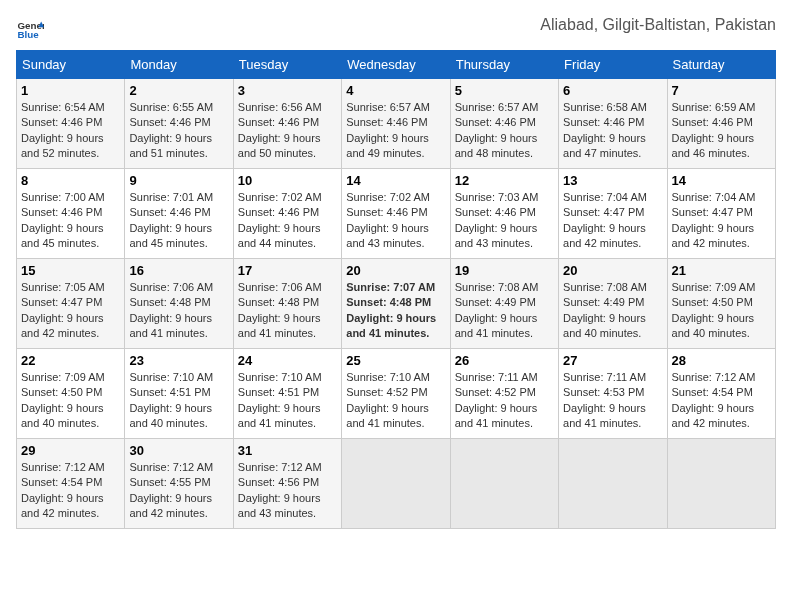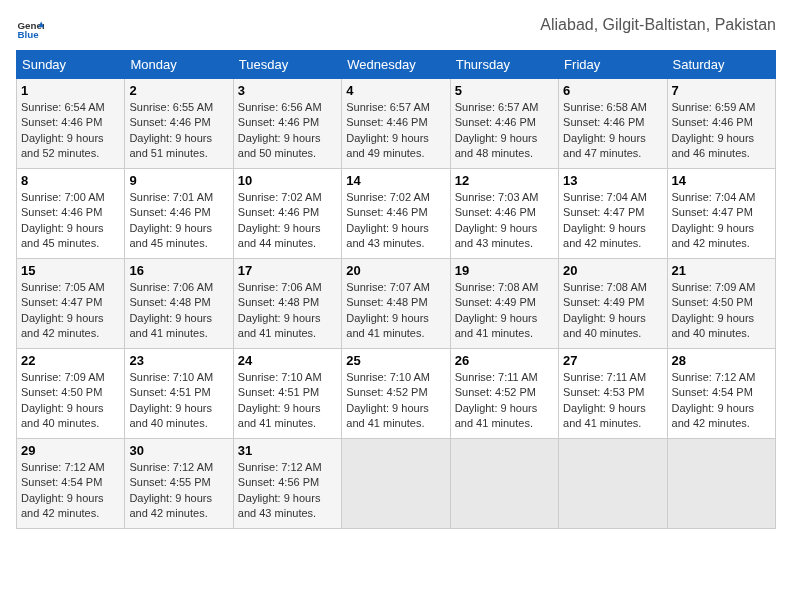--- a/index.html
+++ b/index.html
@@ -228,21 +228,21 @@
         </td>
         <td>
           <span class="day-num">17</span>
           <div class="day-info" style="white-space: pre-line;">Sunrise: 7:06 AM
 Sunset: 4:48 PM
 Daylight: 9 hours
 and 41 minutes.</div>
         </td>
         <td>
           <span class="day-num">20</span>
-          <div class="day-info" style="white-space: pre-line;">Sunrise: 7:07 AM
+          <div class="day-info" style="white-space: pre-line; font-weight: bold;">Sunrise: 7:07 AM
 Sunset: 4:48 PM
 Daylight: 9 hours
 and 41 minutes.</div>
         </td>
         <td>
           <span class="day-num">19</span>
           <div class="day-info" style="white-space: pre-line;">Sunrise: 7:08 AM
 Sunset: 4:49 PM
 Daylight: 9 hours
 and 41 minutes.</div>

